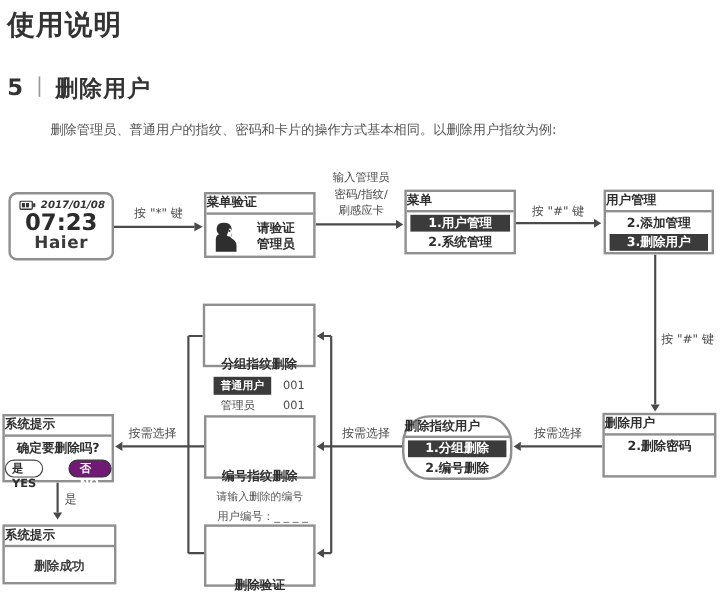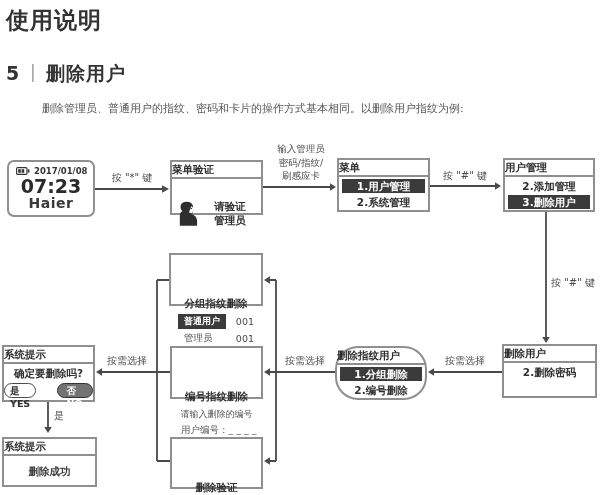--- a/index.html
+++ b/index.html
@@ -33,36 +33,36 @@
   .chip { background:#3b3b3b; color:#fff; font-size:9px; font-weight:bold; padding:1px 6px; }
   .glabel { font-size:9.5px; color:#4a4a4a; padding-left:6px; }
   .gval { font-size:9.5px; color:#4a4a4a; }
 
   .hline1 { text-align:center; font-size:9px; color:#555; margin-top:4px; }
   .hline2 { font-size:9.5px; color:#555; margin-top:3px; padding-left:9px; }
 
   .vbody { display:flex; align-items:center; gap:6px; padding:3px 4px 0 6px; }
   .vtxt  { font-size:9px; color:#555; line-height:12px; }
 
-  .bbody { display:flex; align-items:center; gap:5px; padding:20px 4px 0 6px; }
+  .bbody { display:flex; align-items:center; gap:5px; padding:4px 4px 0 6px; }
   .btxt  { flex:1; text-align:center; font-size:10.5px; font-weight:bold; color:#2f2f2f; line-height:14px; }
 
   .jq { text-align:center; font-size:10.5px; font-weight:bold; color:#2f2f2f; margin-top:3px; }
   .jpills { display:flex; justify-content:center; gap:21px; margin-top:2px; }
   .pill { font-size:9.5px; font-weight:bold; border-radius:9px; height:13px; line-height:13px; box-sizing:content-box; }
   .pill.yes { border:1.5px solid #4a4a4a; color:#2f2f2f; padding:0 5px; }
-  .pill.no  { background:#737373; color:#fff; border:1.5px solid #333; padding:0 8px; }
+  .pill.no  { background:#701a75; color:#fff; border:1.5px solid #333; padding:0 8px; }
 
   .kmsg { text-align:center; font-size:10.5px; font-weight:bold; color:#3c3c3c; margin-top:9px; }
 
   
   .screen { left:7px; top:160px; width:88px; height:57px; border:2px solid #8f8f8f; border-radius:7px;
             background:#fff; box-sizing:border-box; }
   .scr-top { display:flex; align-items:center; gap:4px; padding:4px 0 0 7px; }
-  .scr-date { font-size:8.5px; font-weight:bold; color:#333; }
+  .scr-date { font-size:8.5px; font-weight:bold; color:#333;font-style:italic; }
   .scr-time { text-align:center; font-size:19px; font-weight:bold; color:#2b2b2b; line-height:20px; }
   .scr-brand{ text-align:center; font-size:14px; font-weight:bold; color:#3a3a3a; line-height:15px; letter-spacing:0.5px; }
 
   
   .albl { position:absolute; font-size:10px; color:#4a4a4a; text-align:center; }
   .albl3 { position:absolute; font-size:9.5px; color:#4a4a4a; text-align:center; line-height:13.5px; }
 
   svg.connectors { position:absolute; left:0; top:0; pointer-events:none; }
 </style>
 </head>

